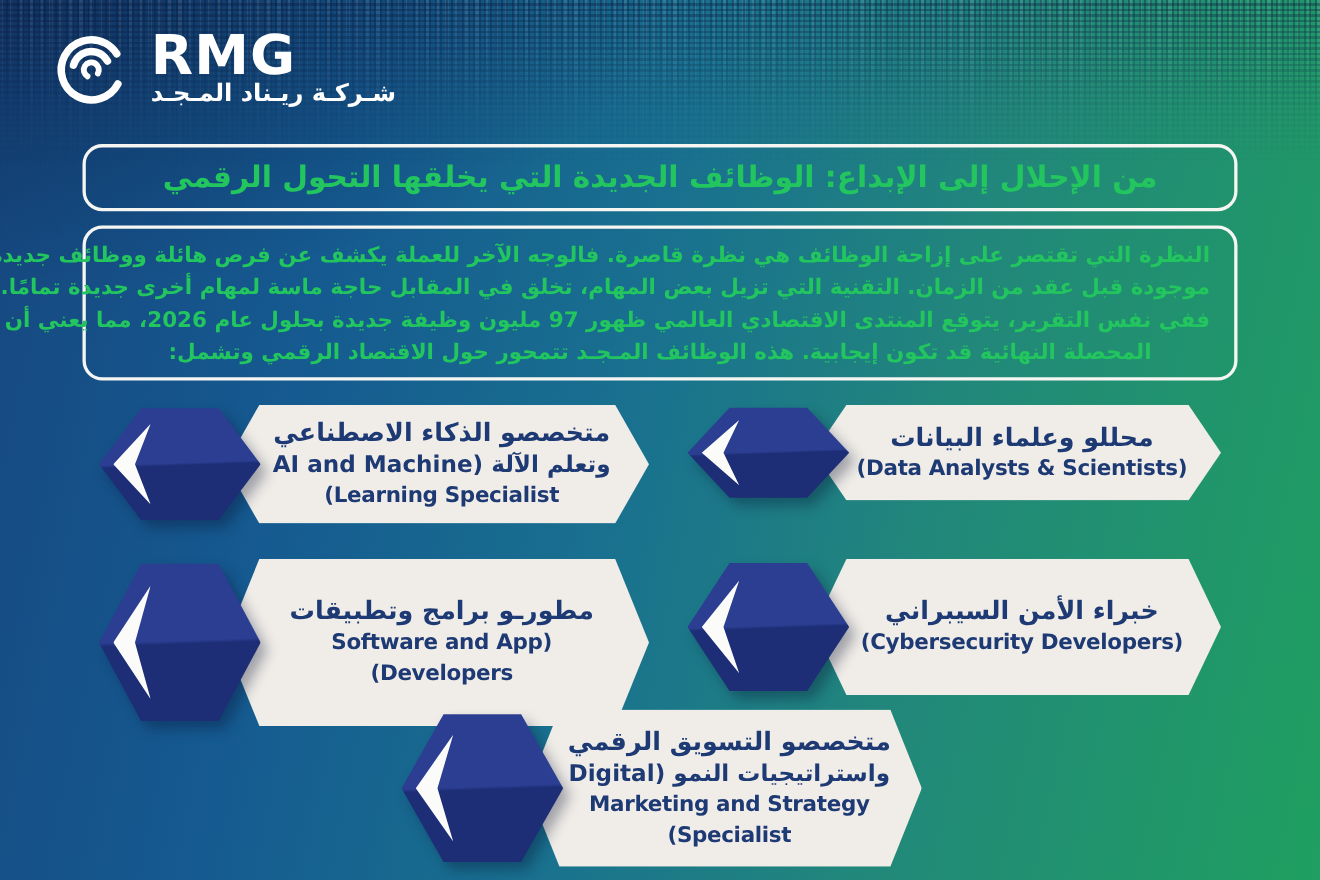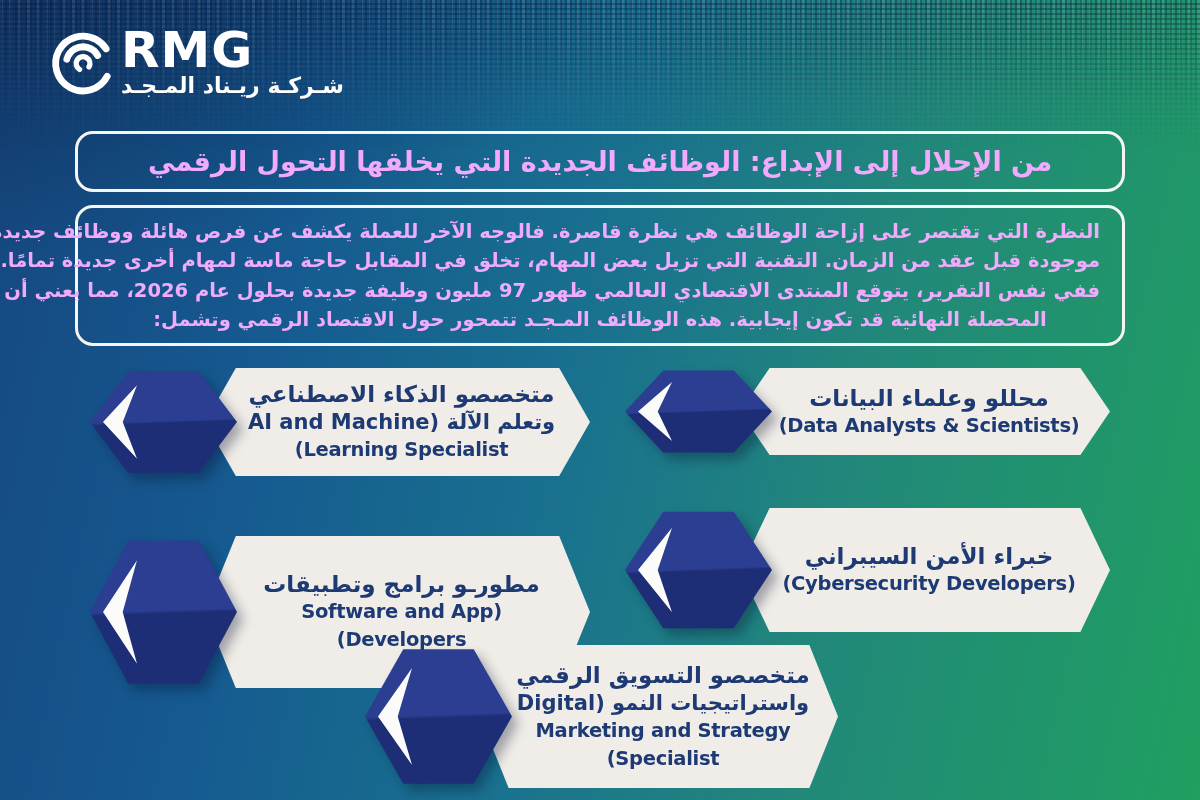--- a/index.html
+++ b/index.html
@@ -20,27 +20,27 @@
     background-image:
       repeating-linear-gradient(90deg, rgba(10,25,60,.38) 0 2px, transparent 2px 5px),
       repeating-linear-gradient(0deg, rgba(10,25,60,.38) 0 2px, transparent 2px 5px),
       repeating-linear-gradient(90deg, rgba(255,255,255,.10) 0 3px, transparent 3px 9px);
     -webkit-mask-image:linear-gradient(180deg, rgba(0,0,0,.95) 0, rgba(0,0,0,.5) 38%, rgba(0,0,0,.15) 68%, transparent 100%);
     mask-image:linear-gradient(180deg, rgba(0,0,0,.95) 0, rgba(0,0,0,.5) 38%, rgba(0,0,0,.15) 68%, transparent 100%);
   }
   
   .logo{position:absolute;left:45px;top:24px;display:flex;align-items:flex-start;color:#fff;}
   .logo-icon{width:76px;height:76px;flex:0 0 auto;}
-  .logo-text{margin-left:0;}
+  .logo-text{margin-left:16px;}
   .brand{font-weight:bold;font-size:50px;line-height:52px;letter-spacing:1px;}
   .brand-sub{font-weight:bold;font-size:22px;line-height:20px;letter-spacing:.5px;text-align:center;margin-top:0;}
   
   .frame{
     position:absolute;left:75px;width:1050px;box-sizing:border-box;
-    border:3px solid #f5f5f2;border-radius:18px;color:#f0abfc;text-align:center;
+    border:3px solid #f5f5f2;border-radius:18px;color:#22c55e;text-align:center;
   }
   .title-box{top:131px;height:61px;display:flex;align-items:center;justify-content:center;}
   .title-box h1{margin:0;font-size:27px;font-weight:bold;white-space:nowrap;direction:rtl;}
   .intro-box{top:205px;height:141px;padding:10px 22px;display:flex;flex-direction:column;justify-content:center;}
   .intro-line{margin:0;font-size:19.5px;font-weight:bold;line-height:29.5px;white-space:nowrap;direction:rtl;}
   
   .card{position:absolute;}
   .banner{
     position:absolute;top:0;height:100%;
     background:#f0ede8;
@@ -64,21 +64,21 @@
     filter:drop-shadow(6px 7px 6px rgba(5,15,45,.35));}
   .chevron{
     position:absolute;left:13px;top:16%;width:34px;height:68%;
     background:#fbfbf9;
     clip-path:polygon(0 50%, 100% 0, 58% 50%, 100% 100%);
   }
   .card-1{left:90px; top:368px;width:500px;height:108px;}
   .card-1 .banner{left:115px;width:385px;}
   .card-2{left:625px;top:368px;width:485px;height:87px;}
   .card-2 .banner{left:115px;width:370px;}
-  .card-3{left:90px; top:536px;width:500px;height:152px;}
+  .card-3{left:90px; top:508px;width:500px;height:152px;}
   .card-3 .banner{left:115px;width:385px;}
   .card-4{left:625px;top:508px;width:485px;height:124px;}
   .card-4 .banner{left:115px;width:370px;}
   .card-5{left:365px;top:645px;width:473px;height:143px;}
   .card-5 .banner{left:115px;width:358px;}
 </style>
 </head>
 <body>
 
 <div class="stage">

